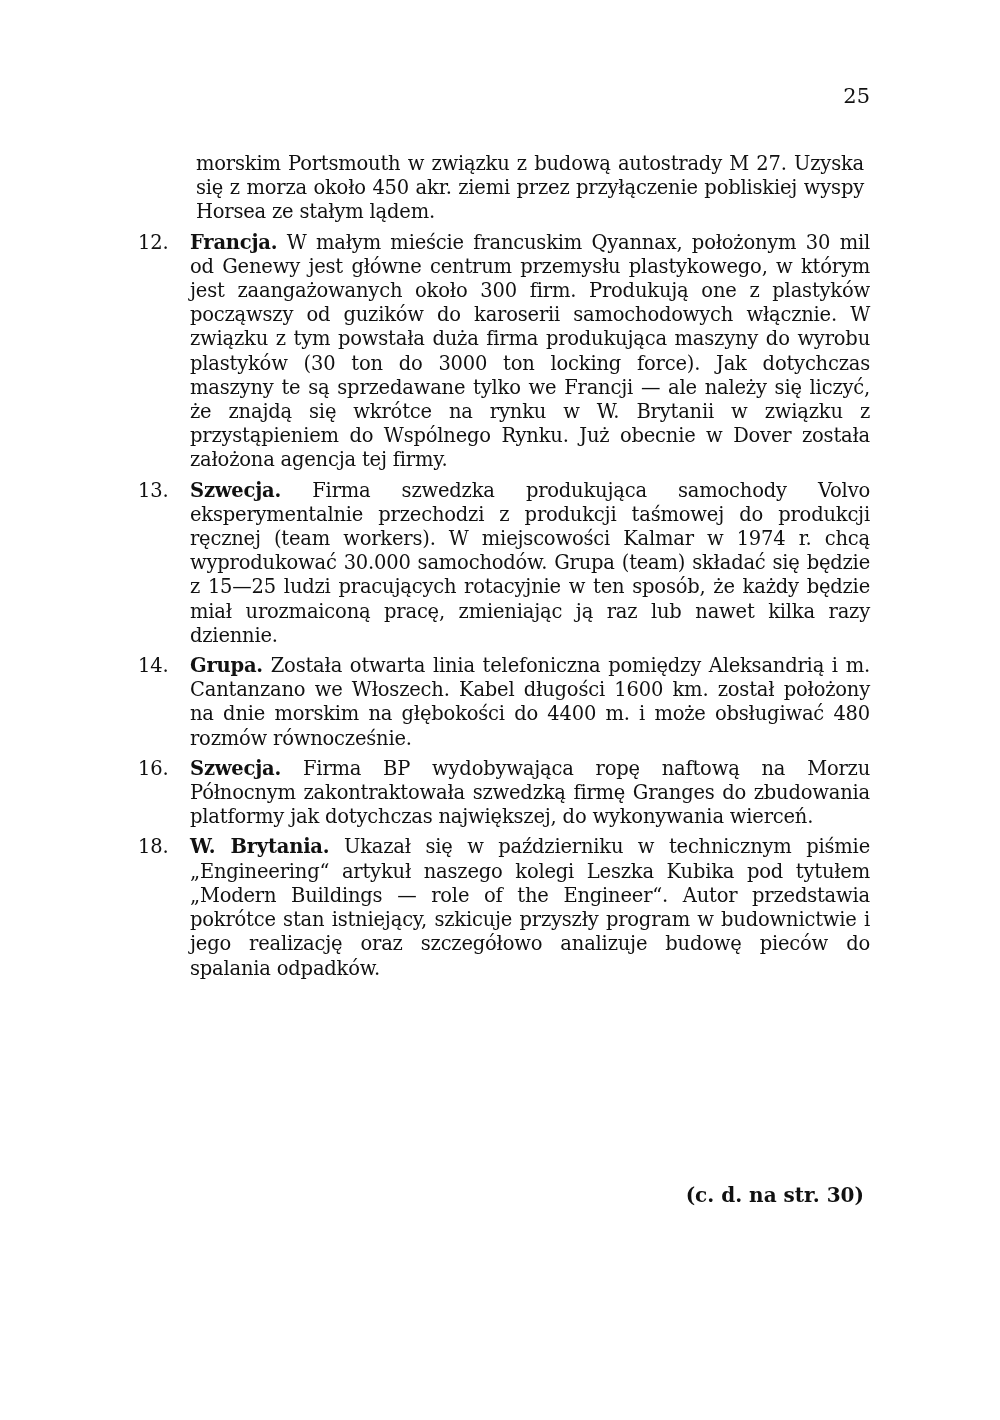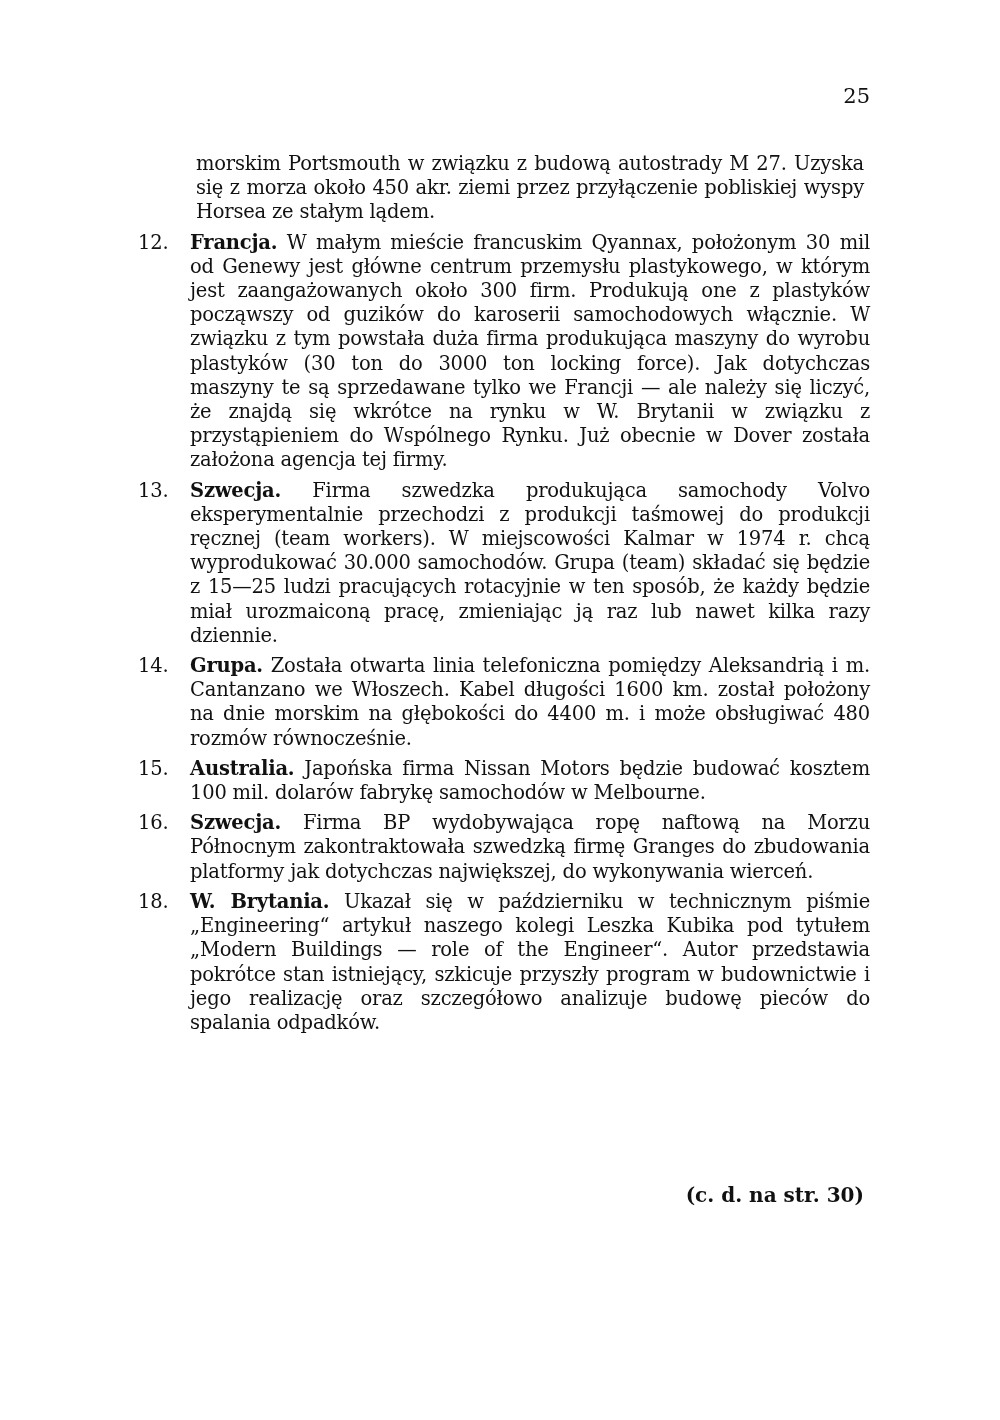--- a/index.html
+++ b/index.html
@@ -32,24 +32,20 @@
   <div class="item">
     <span class="num">13.</span>
     <p><span class="title">Szwecja.</span> <span>Firma szwedzka produkująca samochody Volvo eksperymentalnie przechodzi z produkcji taśmowej do produkcji ręcznej (team workers). W miejscowości Kalmar w 1974 r. chcą wyprodukować 30.000 samochodów. Grupa (team) składać się będzie z 15—25 ludzi pracujących rotacyjnie w ten sposób, że każdy będzie miał urozmaiconą pracę, zmieniając ją raz lub nawet kilka razy dziennie.</span></p>
   </div>
 
   <div class="item">
     <span class="num">14.</span>
     <p><span class="title">Grupa.</span> <span>Została otwarta linia telefoniczna pomiędzy Aleksandrią i m. Cantanzano we Włoszech. Kabel długości 1600 km. został położony na dnie morskim na głębokości do 4400 m. i może obsługiwać 480 rozmów równocześnie.</span></p>
   </div>
 
-  <div class="item">
-    <span class="num">15.</span>
-    <p><span class="title">Australia.</span> <span>Japońska firma Nissan Motors będzie budować kosztem 100 mil. dolarów fabrykę samochodów w Melbourne.</span></p>
-  </div>
 
   <div class="item">
     <span class="num">16.</span>
     <p><span class="title">Szwecja.</span> <span>Firma BP wydobywająca ropę naftową na Morzu Północnym zakontraktowała szwedzką firmę Granges do zbudowania platformy jak dotychczas największej, do wykonywania wierceń.</span></p>
   </div>
 
   <div class="item">
     <span class="num">18.</span>
     <p><span class="title">W. Brytania.</span> <span>Ukazał się w październiku w technicznym piśmie „Engineering“ artykuł naszego kolegi Leszka Kubika pod tytułem „Modern Buildings — role of the Engineer“. Autor przedstawia pokrótce stan istniejący, szkicuje przyszły program w budownictwie i jego realizację oraz szczegółowo analizuje budowę pieców do spalania odpadków.</span></p>
   </div>

